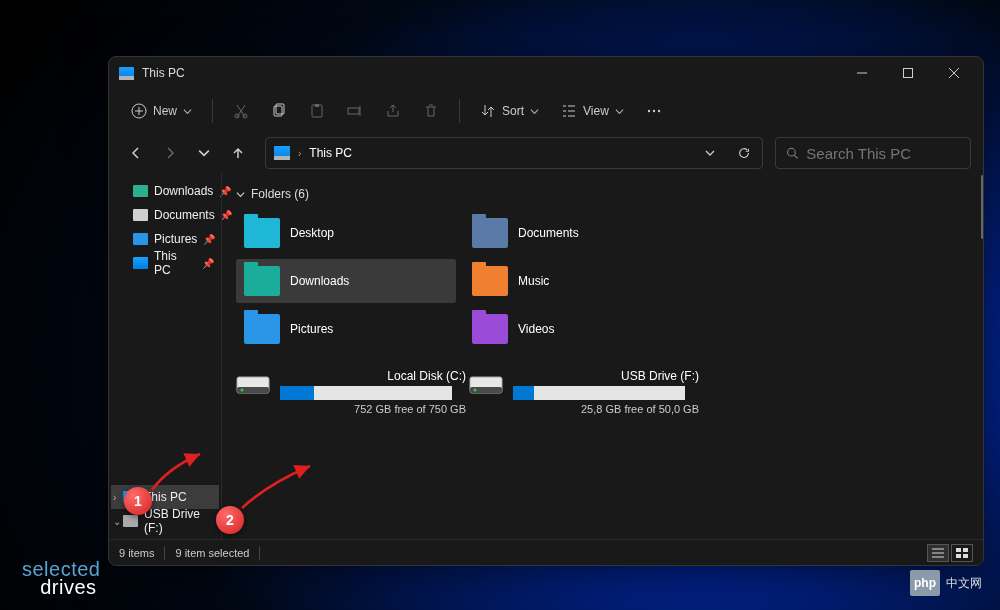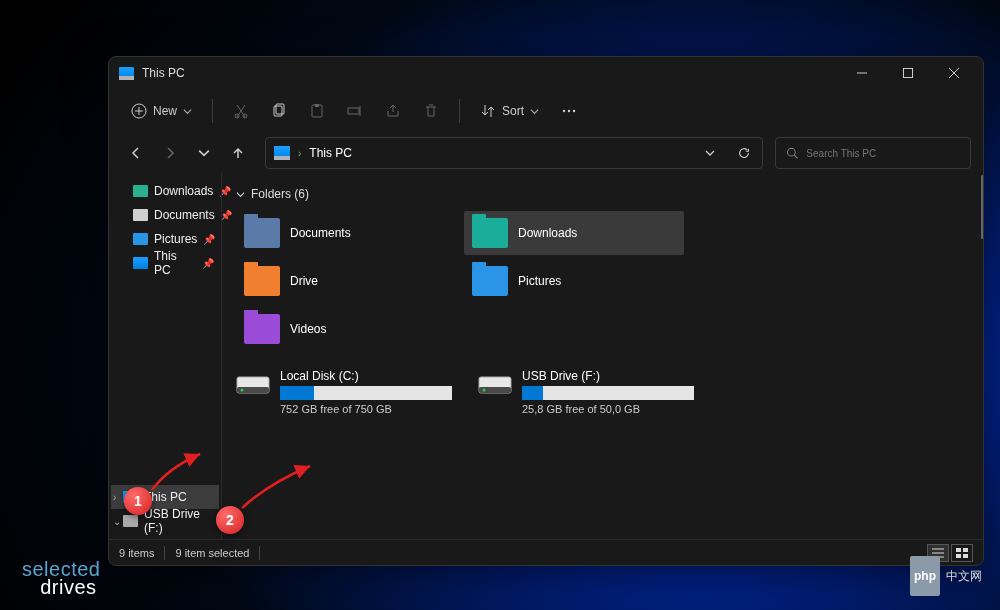--- a/index.html
+++ b/index.html
@@ -23,58 +23,58 @@
   .navbtn { width: 30px; height: 30px; display: flex; align-items: center; justify-content: center; color: #ccc; border-radius: 4px; }
   .navbtn.dim { color: #666; }
   .addrbar { flex: 1; height: 32px; border: 1px solid #3a3a3a; border-radius: 4px; display: flex; align-items: center; padding: 0 4px 0 8px; gap: 6px; margin-left: 8px; }
   .addrbar .adricon { width: 16px; height: 14px; background: linear-gradient(#1a9fff,#0080e0); position:relative; }
   .addrbar .adricon::after { content:""; position:absolute; bottom:0; left:0; right:0; height:4px; background:#b0b4b8; }
   .addrbar .chev { color: #999; font-size: 10px; margin: 0 2px; }
   .addrbar .crumb { color: #fff; }
   .addrbar .spacer { flex: 1; }
   .addrbar .dropbtn, .addrbar .refbtn { width: 28px; height: 28px; display: flex; align-items: center; justify-content: center; color: #ccc; }
   .searchbox { width: 196px; height: 32px; border: 1px solid #3a3a3a; border-radius: 4px; display: flex; align-items: center; padding: 0 10px; gap: 8px; margin-left: 8px; color: #888; }
-  .searchbox input { background: transparent; border: none; outline: none; color: #f0abfc; font-size: 10px; width: 100%; }
+  .searchbox input { background: transparent; border: none; outline: none; color: #f0abfc; font-size: 15px; width: 100%; }
   .body { flex: 1; display: flex; min-height: 0; }
   .sidebar { width: 112px; display: flex; flex-direction: column; padding-top: 6px; position: relative; }
   .sbgroup { padding: 0 2px; }
   .sbrow { display: flex; align-items: center; height: 24px; padding: 0 4px 0 22px; gap: 6px; color: #eee; font-size: 12px; position: relative; }
   .sbrow .pin { margin-left: auto; color: #888; font-size: 10px; }
   .sbrow.sel { background: #3c3c3c; }
   .sbrow.tree { padding-left: 12px; }
   .sbrow .expcol { position: absolute; left: 2px; color: #aaa; font-size: 10px; }
   .sbicon { width: 15px; height: 12px; border-radius: 1px; flex-shrink: 0; }
   .sbgap { flex: 1; }
-  .content { flex: 1; padding: 8px 4px 4px 8px; overflow: hidden; position: relative; border-left: 1px solid #2a2a2a; }
+  .content { flex: 1; padding: 8px 4px 4px 8px; overflow: hidden; position: relative; border-left: 1px solid #2a2a2a; text-align: right; }
   .scroll-thumb { position:absolute; right:-1px; top:2px; width:3px; height:64px; background:#666; border-radius:2px; }
   .grphdr { display: flex; align-items: center; gap: 6px; color: #ddd; font-size: 12px; margin: 6px 0 10px 6px; }
   .grphdr svg { width: 9px; height: 9px; }
   .foldergrid { display: grid; grid-template-columns: 220px 220px; gap: 4px 8px; margin-left: 6px; margin-bottom: 18px; }
   .folderitem { display: flex; align-items: center; height: 44px; padding: 4px 8px; gap: 10px; border-radius: 2px; }
   .folderitem.sel { background: #3a3a3a; }
   .ficn { width: 36px; height: 30px; border-radius: 2px; position: relative; flex-shrink: 0; }
   .fname { color: #fff; font-size: 12px; }
-  .drivegrid { display: grid; grid-template-columns: 230px 230px; gap: 10px 12px; margin-left: 6px; }
+  .drivegrid { display: grid; grid-template-columns: 230px 230px; gap: 10px 3px; margin-left: 6px; }
   .drive { display: flex; gap: 10px; }
   .dricn { width: 34px; height: 28px; flex-shrink: 0; }
   .drinfo { display: flex; flex-direction: column; gap: 3px; flex:1; }
   .drname { font-size: 12px; color: #fff; }
   .drbar { width: 172px; height: 14px; background: #e5e5e5; position: relative; }
   .drbar .fill { position: absolute; left: 0; top: 0; bottom: 0; background: #0078d4; }
   .drfree { font-size: 11px; color: #ccc; }
   .statusbar { height: 26px; border-top: 1px solid #2a2a2a; display: flex; align-items: center; padding: 0 10px; gap: 10px; color: #ccc; font-size: 11px; }
   .statusbar .vsep { width:1px; height:14px; background:#444; }
   .statusbar .viewbtns { margin-left: auto; display: flex; gap: 2px; }
   .vmbtn { width: 22px; height: 18px; border: 1px solid #555; display: flex; align-items: center; justify-content: center; }
   .callout { position: absolute; width: 28px; height: 28px; border-radius: 50%; background: radial-gradient(circle at 35% 30%, #ff6b6b, #d62020); color: #fff; font-weight: bold; font-size: 14px; display: flex; align-items: center; justify-content: center; box-shadow: 0 2px 6px rgba(0,0,0,0.5); z-index: 50; }
   .arrow { position: absolute; z-index: 49; }
   .wm1 { position: absolute; left: 22px; bottom: 14px; color: #5aa5d0; font-size: 20px; line-height: 0.9; font-weight: 300; letter-spacing: 0.5px; }
   .wm1 b { color: #fff; font-weight: 400; }
   .wm2 { position: absolute; right: 18px; bottom: 14px; display: flex; align-items: center; gap: 6px; color: #ddd; font-size: 12px; }
-  .wm2 .ph { background: #8a9aa8; color:#fff; padding:13px 4px; border-radius:2px; font-weight:bold; }
+  .wm2 .ph { background: #8a9aa8; color:#fff; padding:6px 4px; border-radius:2px; font-weight:bold; }
 </style>
 </head>
 <body>
 
 <div class="wallpaper"></div>
 
 <div class="window">
 
   <div class="titlebar">
     <div class="title-icn"></div>
@@ -146,20 +146,29 @@
         <svg viewBox="0 0 16 16">
           <path d="M3 4 L13 4 M5 4 L5 13 L11 13 L11 4 M6 2 L10 2" fill="none" stroke="currentColor"></path>
         </svg>
       </div>
     <div class="sep"></div>
     <div class="tbtn">
       <svg viewBox="0 0 16 16">
           <path d="M5 2 L5 12 M2 9 L5 12 L8 9 M11 14 L11 4 M8 7 L11 4 L14 7" fill="none" stroke="currentColor"></path>
         </svg>
       <span>Sort</span>
+      <svg viewBox="0 0 10 10" style="width:9px;height:9px">
+          <path d="M1 3 L5 7 L9 3" fill="none" stroke="#aaa" stroke-width="1.3"></path>
+        </svg>
+    </div>
+    <div class="tbtn">
+      <svg viewBox="0 0 16 16">
+          <path d="M2 3h3M2 8h3M2 13h3M7 3h7M7 8h7M7 13h7" stroke="currentColor"></path>
+        </svg>
+      <span>View</span>
       <svg viewBox="0 0 10 10" style="width:9px;height:9px">
           <path d="M1 3 L5 7 L9 3" fill="none" stroke="#aaa" stroke-width="1.3"></path>
         </svg>
     </div>
     <div class="tbtn">
         <svg viewBox="0 0 16 16">
           <circle cx="3" cy="8" r="1.2" fill="currentColor"></circle>
           <circle cx="8" cy="8" r="1.2" fill="currentColor"></circle>
           <circle cx="13" cy="8" r="1.2" fill="currentColor"></circle>
         </svg>
@@ -255,36 +264,42 @@
     <div class="content">
       <div class="scroll-thumb"></div>
       <div class="grphdr">
         <svg viewBox="0 0 10 10">
             <path d="M1 3 L5 7 L9 3" fill="none" stroke="#ccc" stroke-width="1.3"></path>
           </svg>
         <span>Folders (6)</span>
       </div>
       <div class="foldergrid" id="foldergrid">
           <div class="folderitem">
+            <div class="ficn" style="background: linear-gradient(rgb(30, 184, 214), rgb(30, 184, 214));">
+              <div style="position:absolute;top:-4px;left:0;width:14px;height:5px;background:#1eb8d6;border-radius:1px 1px 0 0"></div>
+            </div>
+            <div class="fname">Desktop</div>
+          </div>
+          <div class="folderitem">
             <div class="ficn" style="background: linear-gradient(rgb(90, 122, 168), rgb(90, 122, 168));">
               <div style="position:absolute;top:-4px;left:0;width:14px;height:5px;background:#5a7aa8;border-radius:1px 1px 0 0"></div>
             </div>
             <div class="fname">Documents</div>
           </div>
           <div class="folderitem sel">
             <div class="ficn" style="background: linear-gradient(rgb(26, 174, 154), rgb(26, 174, 154));">
               <div style="position:absolute;top:-4px;left:0;width:14px;height:5px;background:#1aae9a;border-radius:1px 1px 0 0"></div>
             </div>
             <div class="fname">Downloads</div>
           </div>
           <div class="folderitem">
             <div class="ficn" style="background: linear-gradient(rgb(240, 128, 48), rgb(240, 128, 48));">
               <div style="position:absolute;top:-4px;left:0;width:14px;height:5px;background:#f08030;border-radius:1px 1px 0 0"></div>
             </div>
-            <div class="fname">Drive</div>
+            <div class="fname">Music</div>
           </div>
           <div class="folderitem">
             <div class="ficn" style="background: linear-gradient(rgb(42, 148, 230), rgb(42, 148, 230));">
               <div style="position:absolute;top:-4px;left:0;width:14px;height:5px;background:#2a94e6;border-radius:1px 1px 0 0"></div>
             </div>
             <div class="fname">Pictures</div>
           </div>
           <div class="folderitem">
             <div class="ficn" style="background: linear-gradient(rgb(154, 76, 216), rgb(154, 76, 216));">
               <div style="position:absolute;top:-4px;left:0;width:14px;height:5px;background:#9a4cd8;border-radius:1px 1px 0 0"></div>

